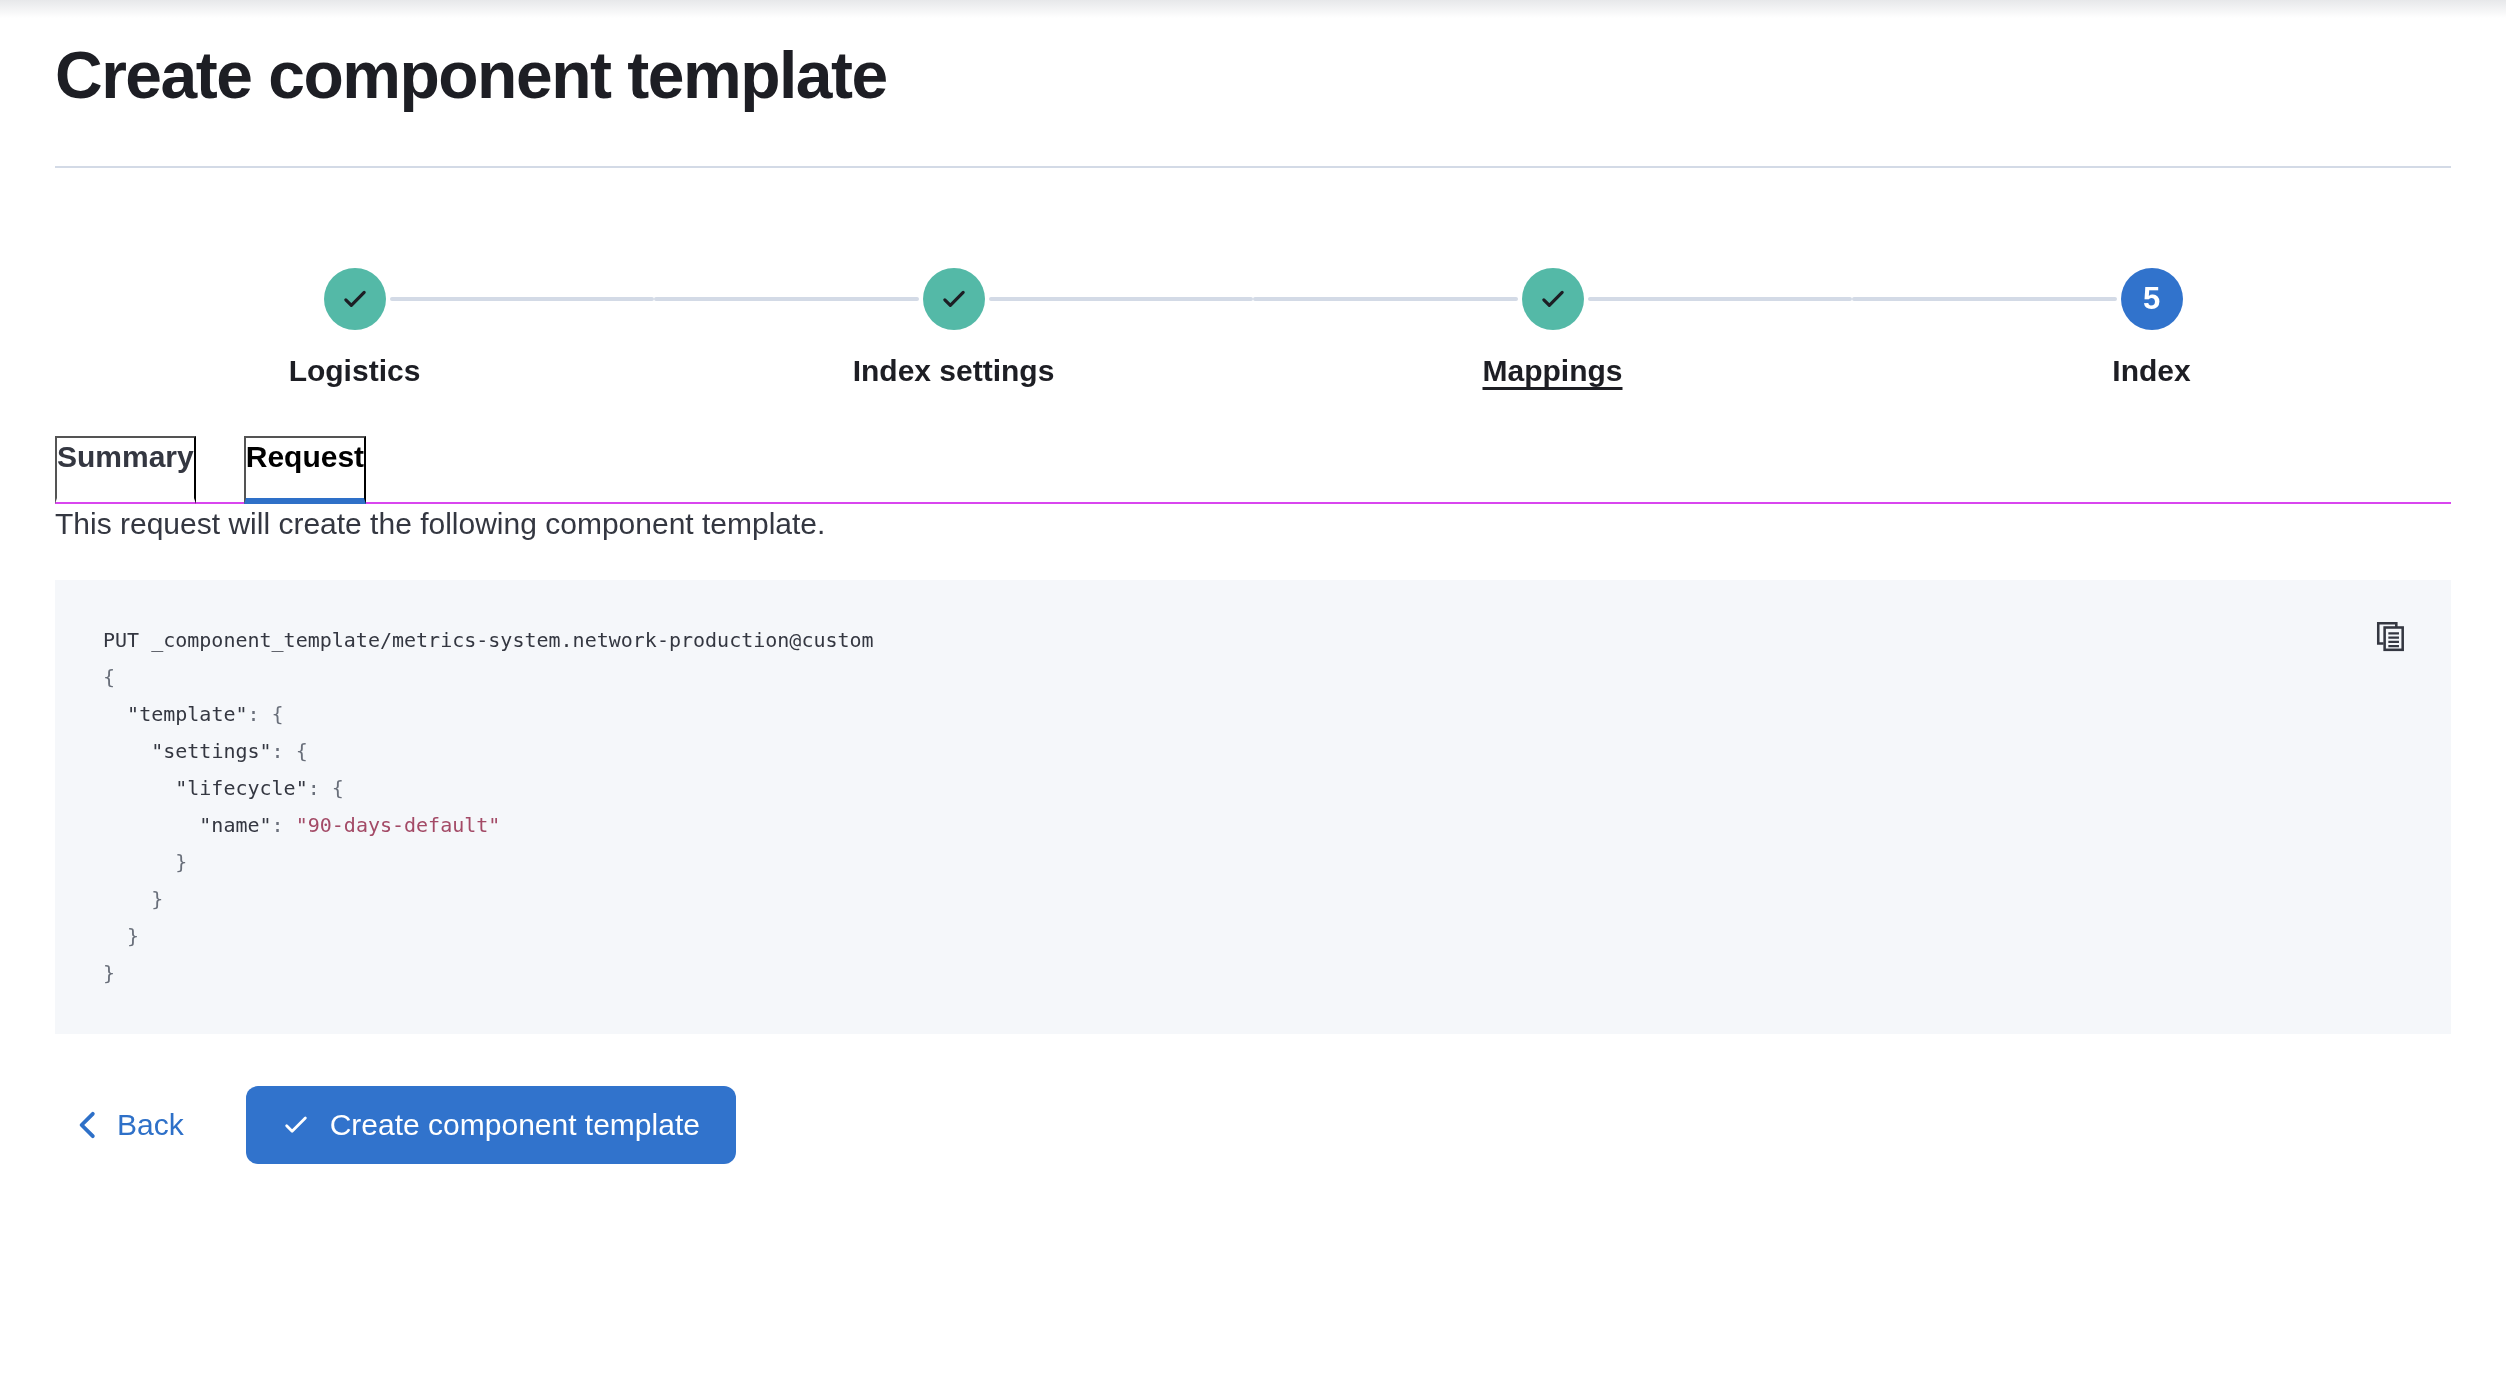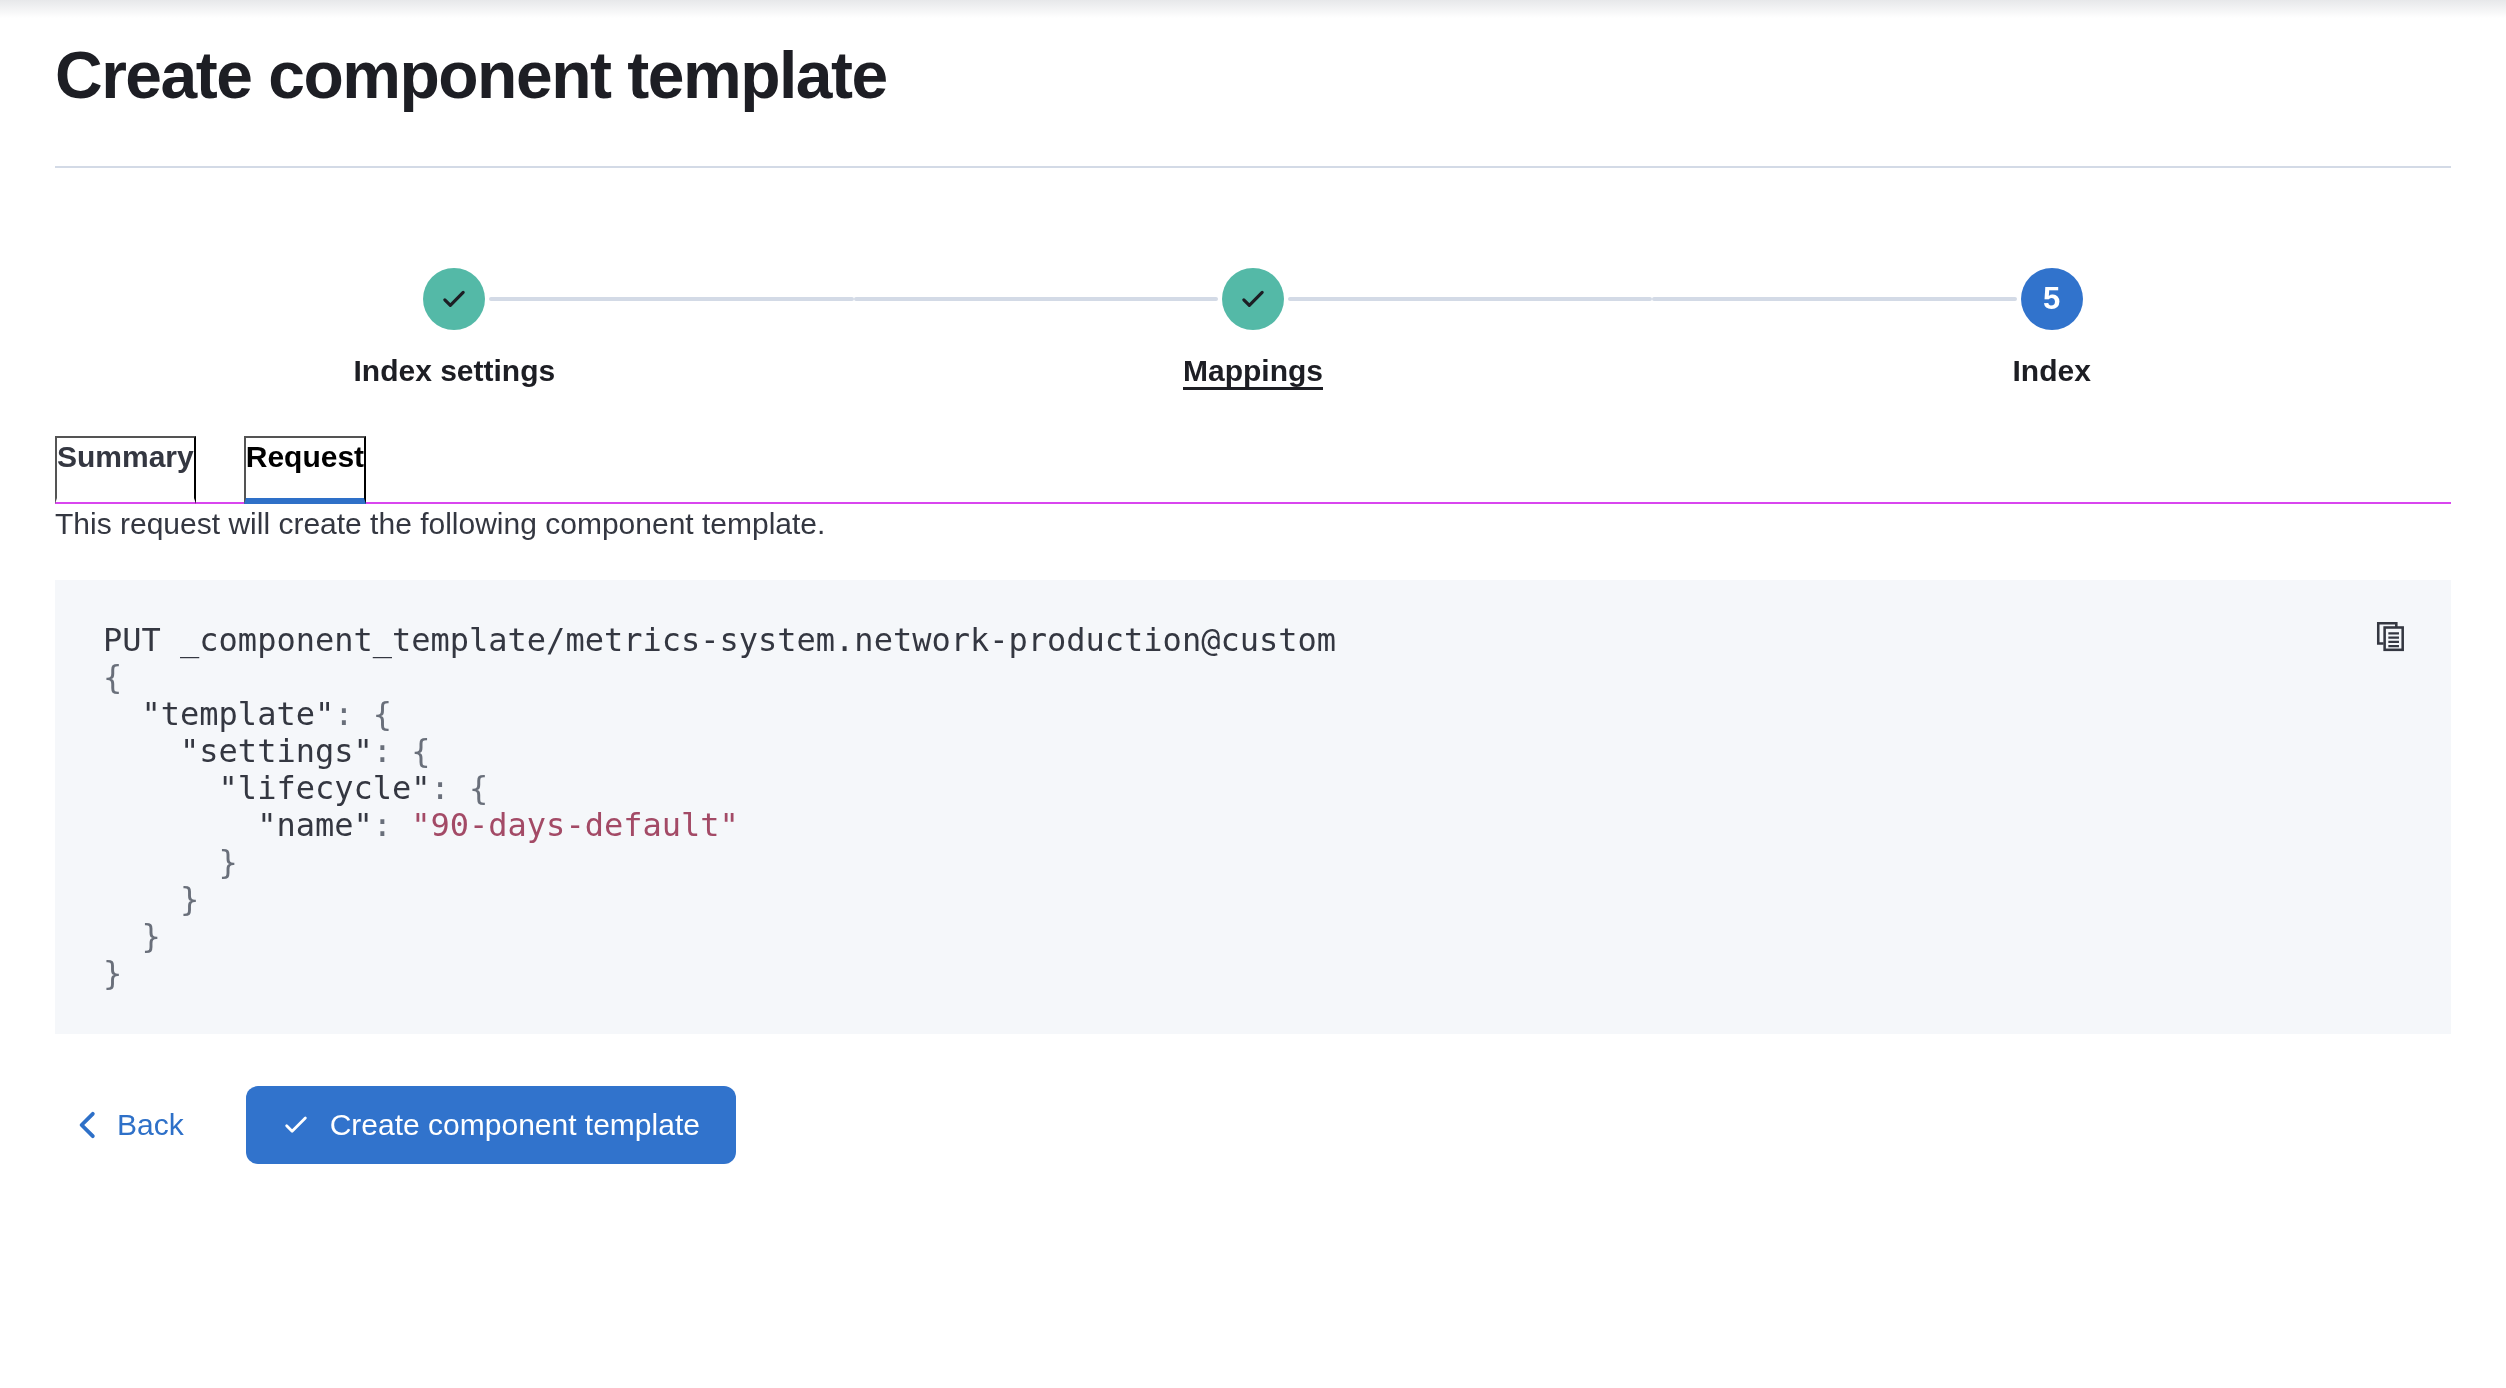--- a/index.html
+++ b/index.html
@@ -40,21 +40,21 @@
   .tab { font-size: 30px; font-weight: 700; line-height: 38px; padding-bottom: 22px;
     border-bottom: 6px solid transparent; margin-bottom: -2px; color: #343741;
     background: none; font-family: inherit; cursor: pointer; }
   .tab.selected { color: #000000; border-bottom-color: #2e70c8; }
 
   .lead { font-size: 30px; line-height: 40px; color: #343741; }
 
   
   .code-panel { margin-top: 36px; background: #f5f7fa; padding: 42px 48px; position: relative; }
   .code-panel pre { font-family: "DejaVu Sans Mono", "Liberation Mono", monospace;
-    font-size: 32px; line-height: 37px; color: #343741; white-space: pre; }
+    font-size: 20px; line-height: 37px; color: #343741; white-space: pre; }
   .tok-plain  { color: #343741; }
   .tok-key    { color: #343741; }
   .tok-punct  { color: #696f7a; }
   .tok-string { color: #a34a66; }
   .copy-btn { position: absolute; top: 36px; right: 40px; width: 40px; height: 40px;
     background: transparent; border: none; cursor: pointer; display: flex; align-items: center; justify-content: center; }
 
   
   .footer { margin-top: 52px; display: flex; align-items: center; }
   .back-link { display: flex; align-items: center; gap: 16px; margin-left: 20px;
@@ -69,20 +69,30 @@
 
 <div class="top-shade"></div>
 
 <div class="content">
 
   <h1 class="page-title">Create component template</h1>
   <div class="title-divider"></div>
 
   <div class="stepper">
 
+    <button class="step">
+
+      <span class="line right"></span>
+      <span class="step-circle complete">
+        <svg width="30" height="30" viewBox="0 0 18 18" fill="none">
+            <path d="M3.5 9.5l3.3 3.3L14.5 5" stroke="#1d1e24" stroke-width="1.9" stroke-linecap="round" stroke-linejoin="round"></path>
+          </svg>
+      </span>
+      <span class="step-label">Logistics</span>
+    </button>
 
     <button class="step">
       <span class="line left"></span>
       <span class="line right"></span>
       <span class="step-circle complete">
         <svg width="30" height="30" viewBox="0 0 18 18" fill="none">
             <path d="M3.5 9.5l3.3 3.3L14.5 5" stroke="#1d1e24" stroke-width="1.9" stroke-linecap="round" stroke-linejoin="round"></path>
           </svg>
       </span>
       <span class="step-label">Index settings</span>

